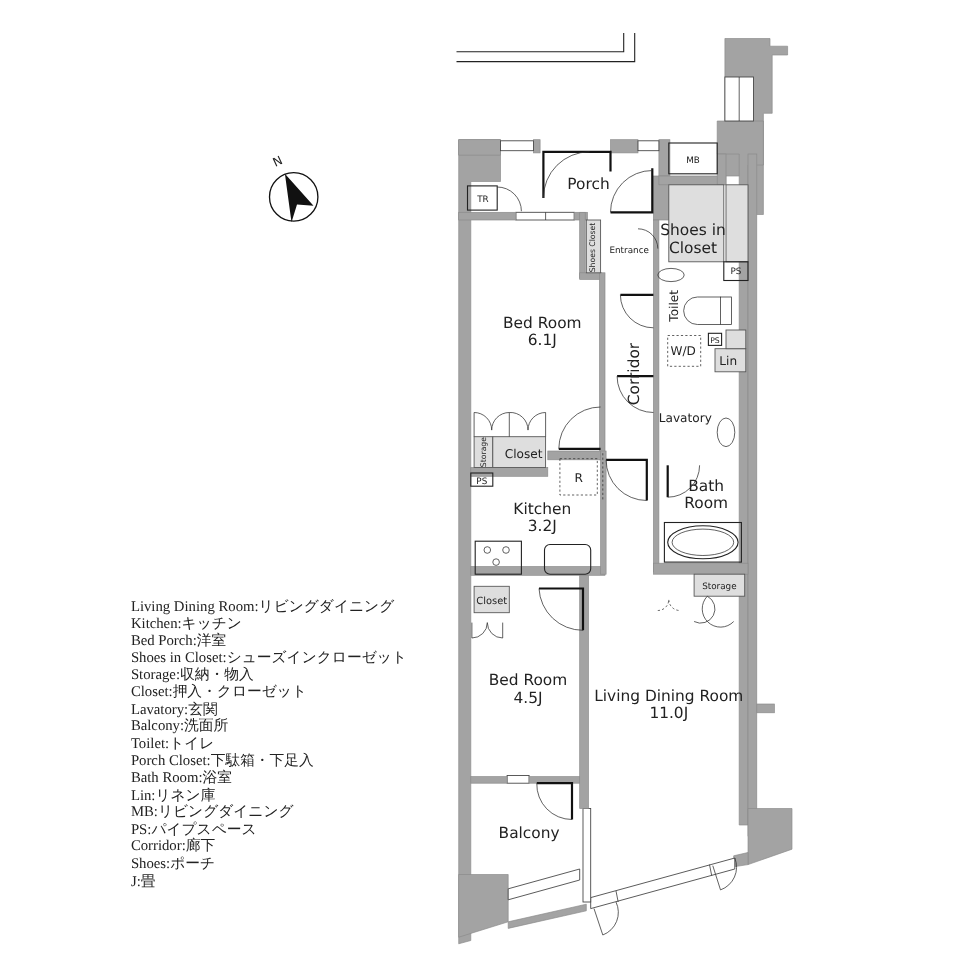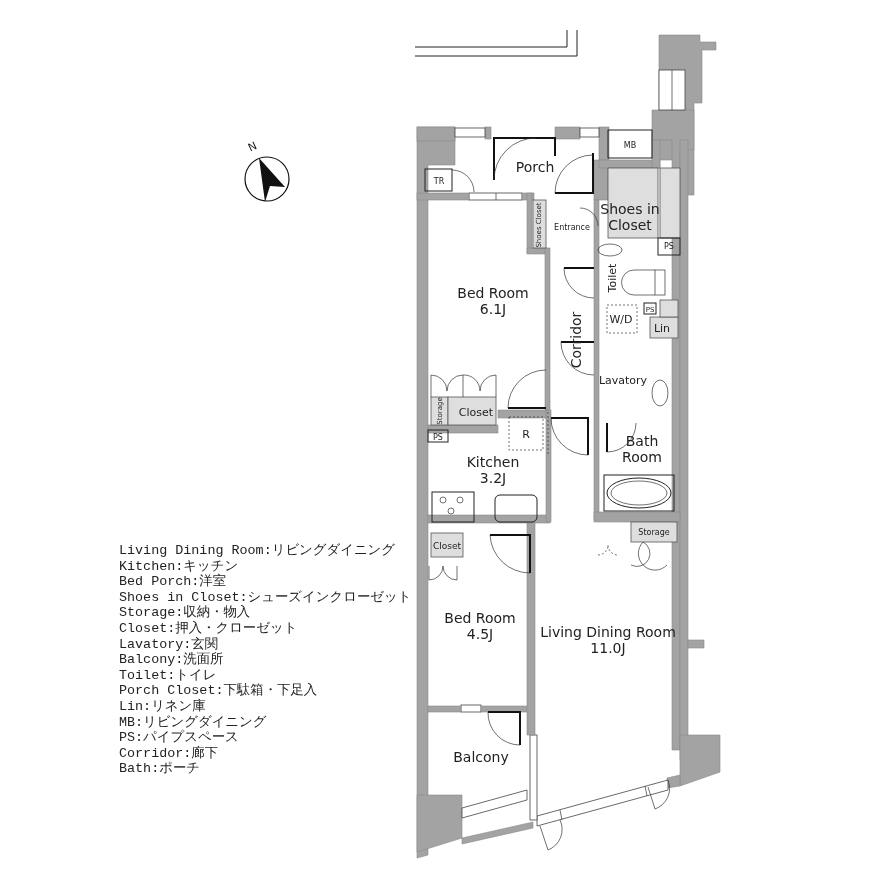--- a/index.html
+++ b/index.html
@@ -13,21 +13,21 @@
   .thick { stroke: #111; stroke-width: 2; fill: none; }
   .dash { stroke: #333; stroke-width: 0.7; fill: none; stroke-dasharray: 2 2; }
   .win { fill: #ffffff; stroke: #444; stroke-width: 0.8; }
   .lbl { font-family: "DejaVu Sans", sans-serif; fill: #222; text-anchor: middle; }
   .l14 { font-size: 14px; }
   .l11 { font-size: 11px; }
   .l9  { font-size: 9px; }
   .l8  { font-size: 8px; }
   .l7  { font-size: 7px; }
   #legend { position: absolute; left: 119px; top: 543px; font-size: 13.4px;
-            line-height: 15.6px; color: #222; font-family: Liberation Mono, monospace; }
+            line-height: 15.6px; color: #222; font-family: Liberation Serif, serif; }
   #legend div { white-space: nowrap; }
 </style>
 </head>
 <body>
 
 <svg id="plan" viewBox="0 0 872 872" xmlns="http://www.w3.org/2000/svg">
 
   <g>
     <polyline class="line" points="415,47 567,47 567,30"></polyline>
     <polyline class="line" points="415,56 577,56 577,30"></polyline>
@@ -211,18 +211,20 @@
   <div>Living Dining Room:リビングダイニング</div>
   <div>Kitchen:キッチン</div>
   <div>Bed Porch:洋室</div>
   <div>Shoes in Closet:シューズインクローゼット</div>
   <div>Storage:収納・物入</div>
   <div>Closet:押入・クローゼット</div>
   <div>Lavatory:玄関</div>
   <div>Balcony:洗面所</div>
   <div>Toilet:トイレ</div>
   <div>Porch Closet:下駄箱・下足入</div>
+  <div>Bath Room:浴室</div>
   <div>Lin:リネン庫</div>
   <div>MB:リビングダイニング</div>
   <div>PS:パイプスペース</div>
   <div>Corridor:廊下</div>
-  <div>Bath:ポーチ</div>
+  <div>Shoes:ポーチ</div>
+  <div>J:畳</div>
 </div>
 
 </body></html>

